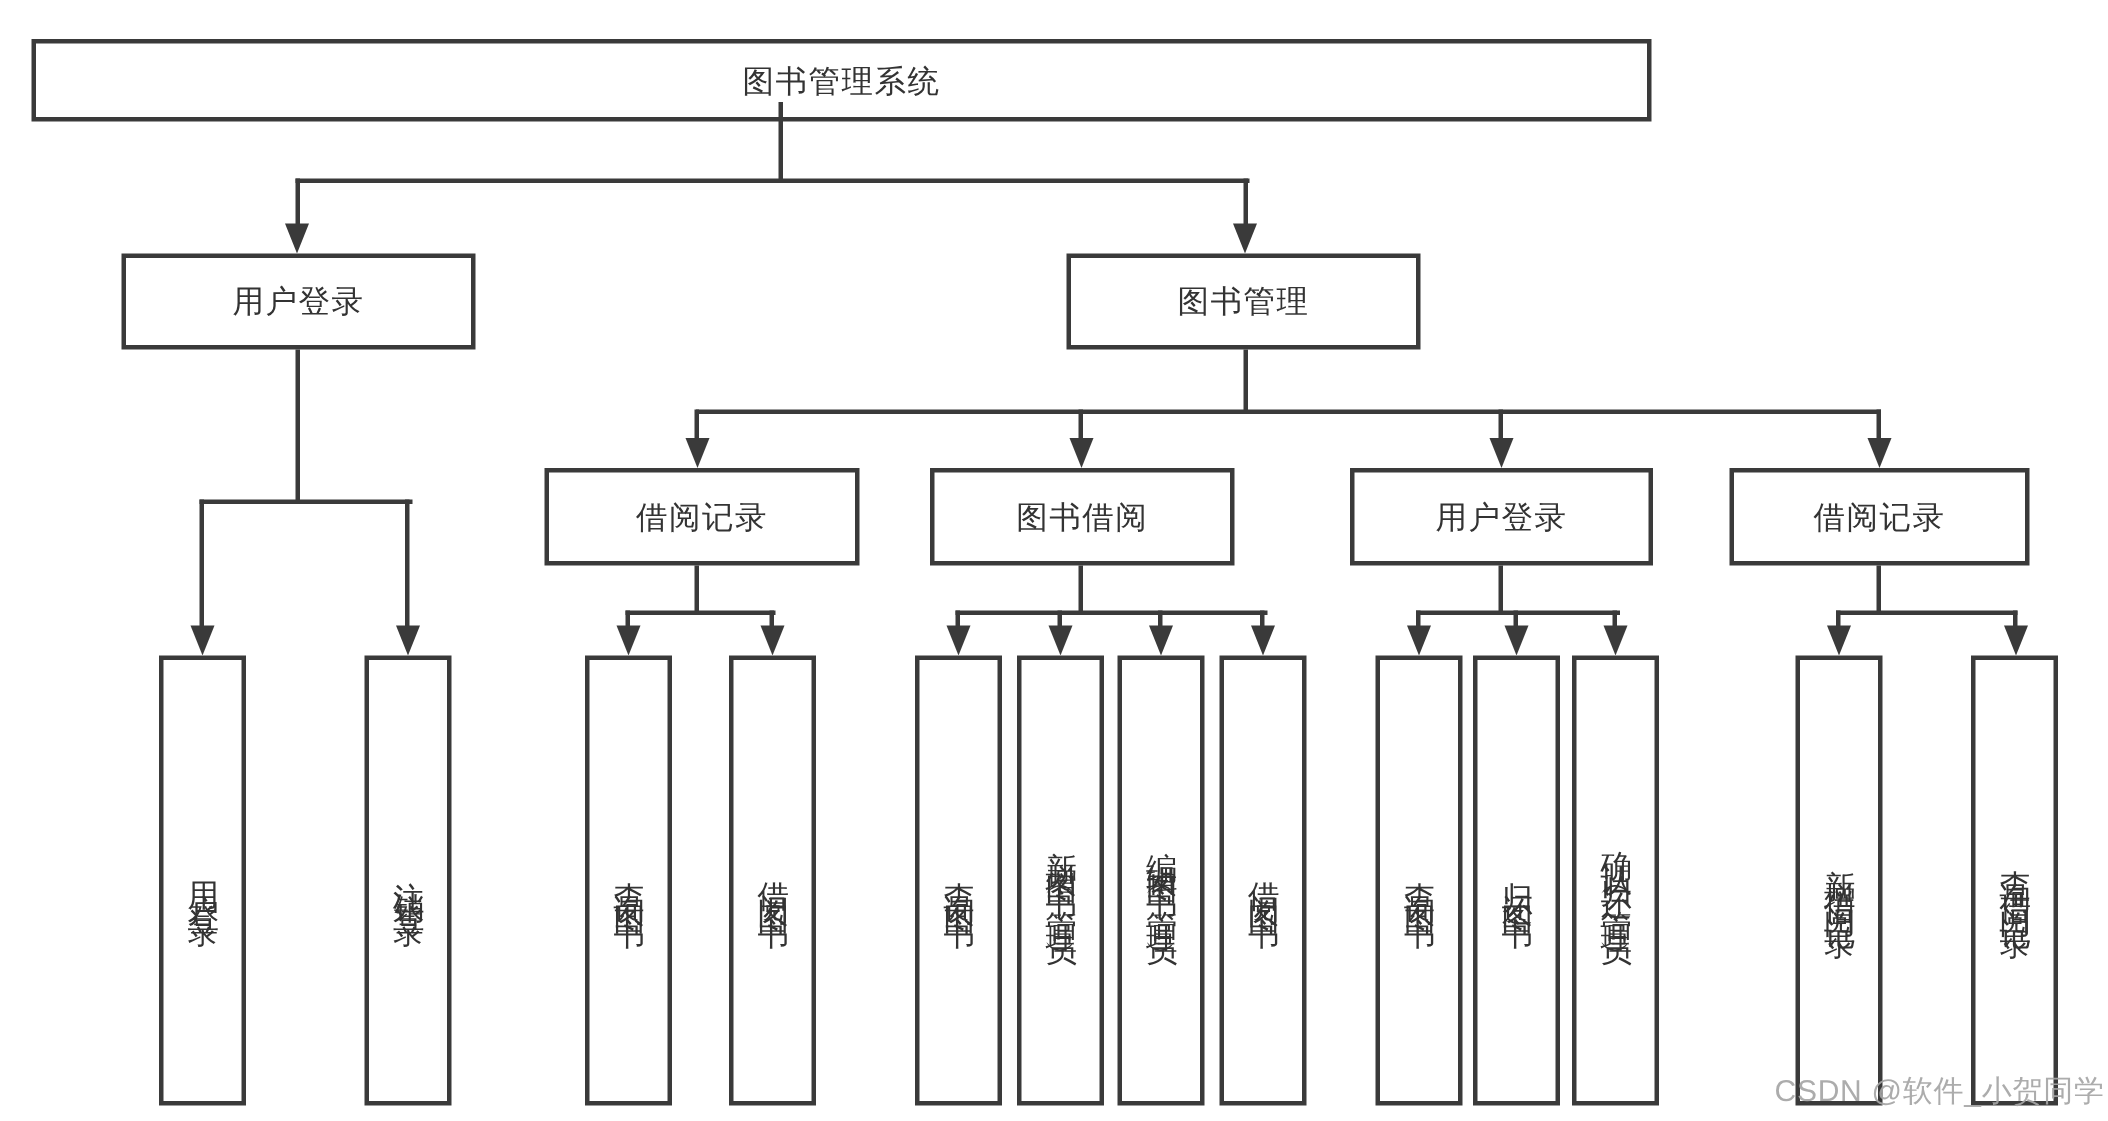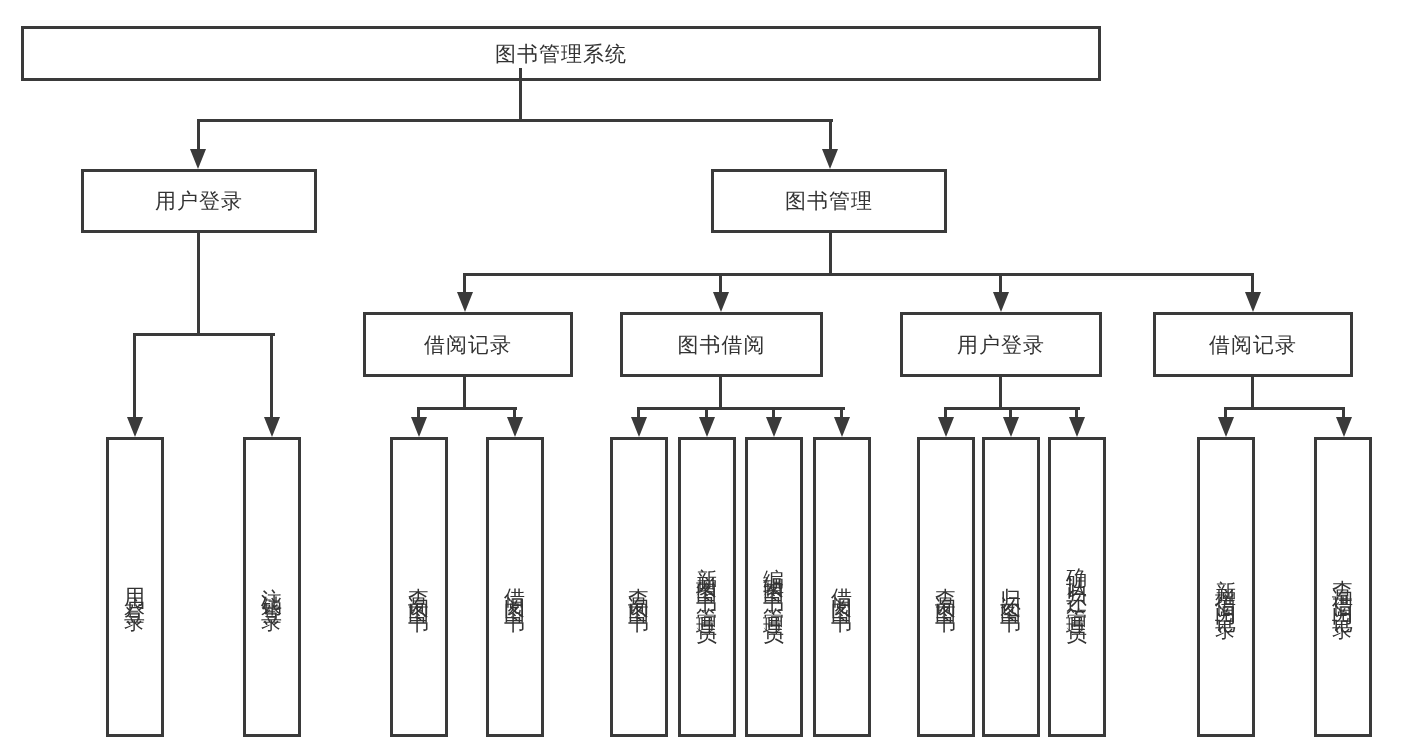--- a/index.html
+++ b/index.html
@@ -196,14 +196,15 @@
     <span class="vlabel">确认归还（管理员）</span>
   </div>
 
   <div class="box" style="left:1197px; top:437px; width:58px; height:300px;">
     <span class="vlabel">新增借阅记录</span>
   </div>
   <div class="box" style="left:1314px; top:437px; width:58px; height:300px;">
     <span class="vlabel">查询借阅记录</span>
   </div>
 
+  <div class="watermark">CSDN @软件_小贺同学</div>
 
 </div>
 
 </body></html>

